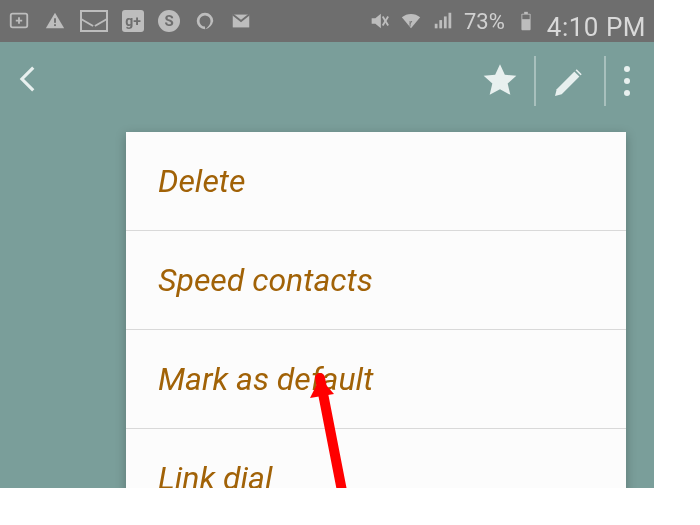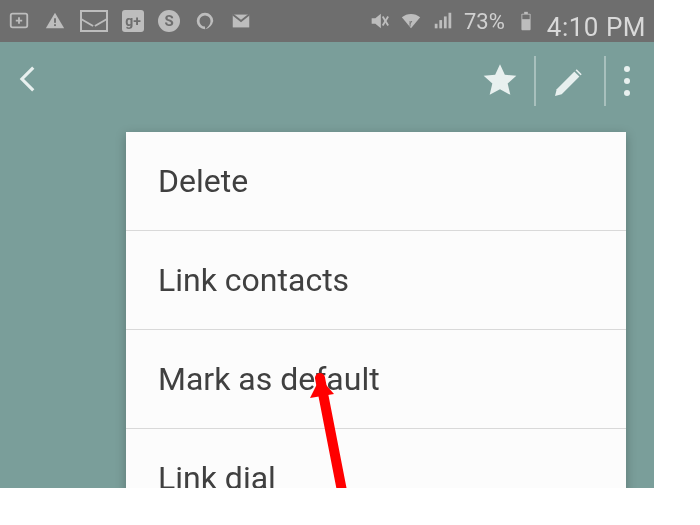--- a/index.html
+++ b/index.html
@@ -66,22 +66,23 @@
     width:500px;
     background:#fcfcfc;
     box-shadow:0 3px 10px rgba(0,0,0,0.25);
   }
   .menu-item{
     height:98px;
     display:flex;
     align-items:center;
     padding:0 32px;
     font-size:32px;
-    color:#404040;
+    color:#a16207;
     border-bottom:1px solid #d9d9d9;
+    font-style:italic;
   }
   
   
   .arrow{
     position:absolute;
     pointer-events:none;
     left:310px;
     top:372px;
   }
   .arrow svg{display:block;}
@@ -189,21 +190,21 @@
           <span></span>
       </div>
     </div>
   </div>
 
   <div class="menu">
     <div class="menu-item">
       <span>Delete</span>
     </div>
     <div class="menu-item">
-      <span>Link contacts</span>
+      <span>Speed contacts</span>
     </div>
     <div class="menu-item">
       <span>Mark as default</span>
     </div>
     <div class="menu-item">
       <span>Link dial</span>
     </div>
   </div>
 
   <div class="arrow">

